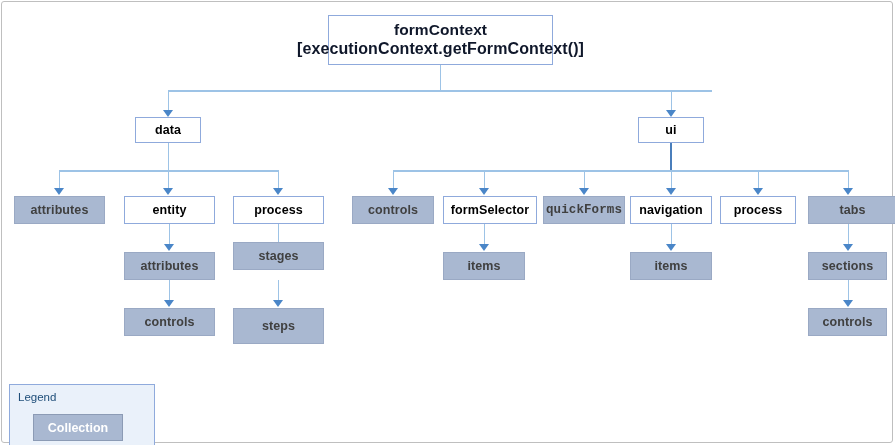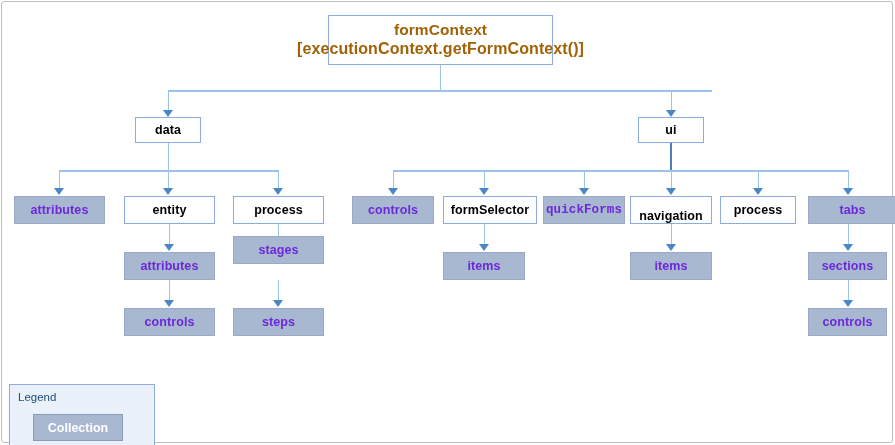--- a/index.html
+++ b/index.html
@@ -31,26 +31,26 @@
     letter-spacing:0.1px;
   }
   .node.plain{
     background:#ffffff;
     border:1px solid #8faadc;
     color:#000000;
   }
   .node.collection{
     background:#a9b8d1;
     border:1px solid #9aa9c4;
-    color:#6d28d9;
+    color:#404040;
   }
   .node.root{
     background:#ffffff;
     border:1px solid #8faadc;
-    color:#a16207;
+    color:#0f172a;
     flex-direction:column;
     justify-content:center;
   }
   .root .r-title{font-size:15.5px;font-weight:bold;margin-bottom:1px;}
   .root .r-sub{font-size:16px;font-weight:bold;}
 
   
   .ln{position:absolute;background:#9dc3e6;}
   .ln.v{width:1.6px;}
   .ln.h{height:1.6px;}
@@ -151,21 +151,21 @@
 
   <div class="node collection" style="left:352px;top:196px;width:82px;height:28px;">
     <span>controls</span>
   </div>
   <div class="node plain" style="left:443px;top:196px;width:94px;height:28px;">
     <span>formSelector</span>
   </div>
   <div class="node collection" style="left:543px;top:196px;width:82px;height:28px;font-family:Liberation Mono, monospace;">
     <span>quickForms</span>
   </div>
-  <div class="node plain" style="left:630px;top:196px;width:82px;height:28px;align-items:flex-end;">
+  <div class="node plain" style="left:630px;top:196px;width:82px;height:28px;">
     <span>navigation</span>
   </div>
   <div class="node plain" style="left:720px;top:196px;width:76px;height:28px;">
     <span>process</span>
   </div>
   <div class="node collection" style="left:808px;top:196px;width:89px;height:28px;">
     <span>tabs</span>
   </div>
 
   <div class="ln v" style="left:168.6px;top:224px;height:21px;"></div>
@@ -175,21 +175,21 @@
   <div class="ln v" style="left:483.6px;top:224px;height:21px;"></div>
   <div class="arw" style="left:479px;top:244px;"></div>
   <div class="ln v" style="left:670.6px;top:224px;height:21px;"></div>
   <div class="arw" style="left:666px;top:244px;"></div>
   <div class="ln v" style="left:847.6px;top:224px;height:21px;"></div>
   <div class="arw" style="left:843px;top:244px;"></div>
 
   <div class="node collection" style="left:124px;top:252px;width:91px;height:28px;">
     <span>attributes</span>
   </div>
-  <div class="node collection" style="left:233px;top:236px;width:91px;height:28px;">
+  <div class="node collection" style="left:233px;top:242px;width:91px;height:28px;">
     <span>stages</span>
   </div>
   <div class="node collection" style="left:443px;top:252px;width:82px;height:28px;">
     <span>items</span>
   </div>
   <div class="node collection" style="left:630px;top:252px;width:82px;height:28px;">
     <span>items</span>
   </div>
   <div class="node collection" style="left:808px;top:252px;width:79px;height:28px;">
     <span>sections</span>
@@ -198,21 +198,21 @@
   <div class="ln v" style="left:168.6px;top:280px;height:21px;"></div>
   <div class="arw" style="left:164px;top:300px;"></div>
   <div class="ln v" style="left:277.6px;top:280px;height:21px;"></div>
   <div class="arw" style="left:273px;top:300px;"></div>
   <div class="ln v" style="left:847.6px;top:280px;height:21px;"></div>
   <div class="arw" style="left:843px;top:300px;"></div>
 
   <div class="node collection" style="left:124px;top:308px;width:91px;height:28px;">
     <span>controls</span>
   </div>
-  <div class="node collection" style="left:233px;top:308px;width:91px;height:28px;">
+  <div class="node collection" style="left:233px;top:308px;width:91px;height:36px;">
     <span>steps</span>
   </div>
   <div class="node collection" style="left:808px;top:308px;width:79px;height:28px;">
     <span>controls</span>
   </div>
 
   <div id="legend">
     <div class="lg-title">Legend</div>
     <div class="lg-swatch">Collection</div>
   </div>

